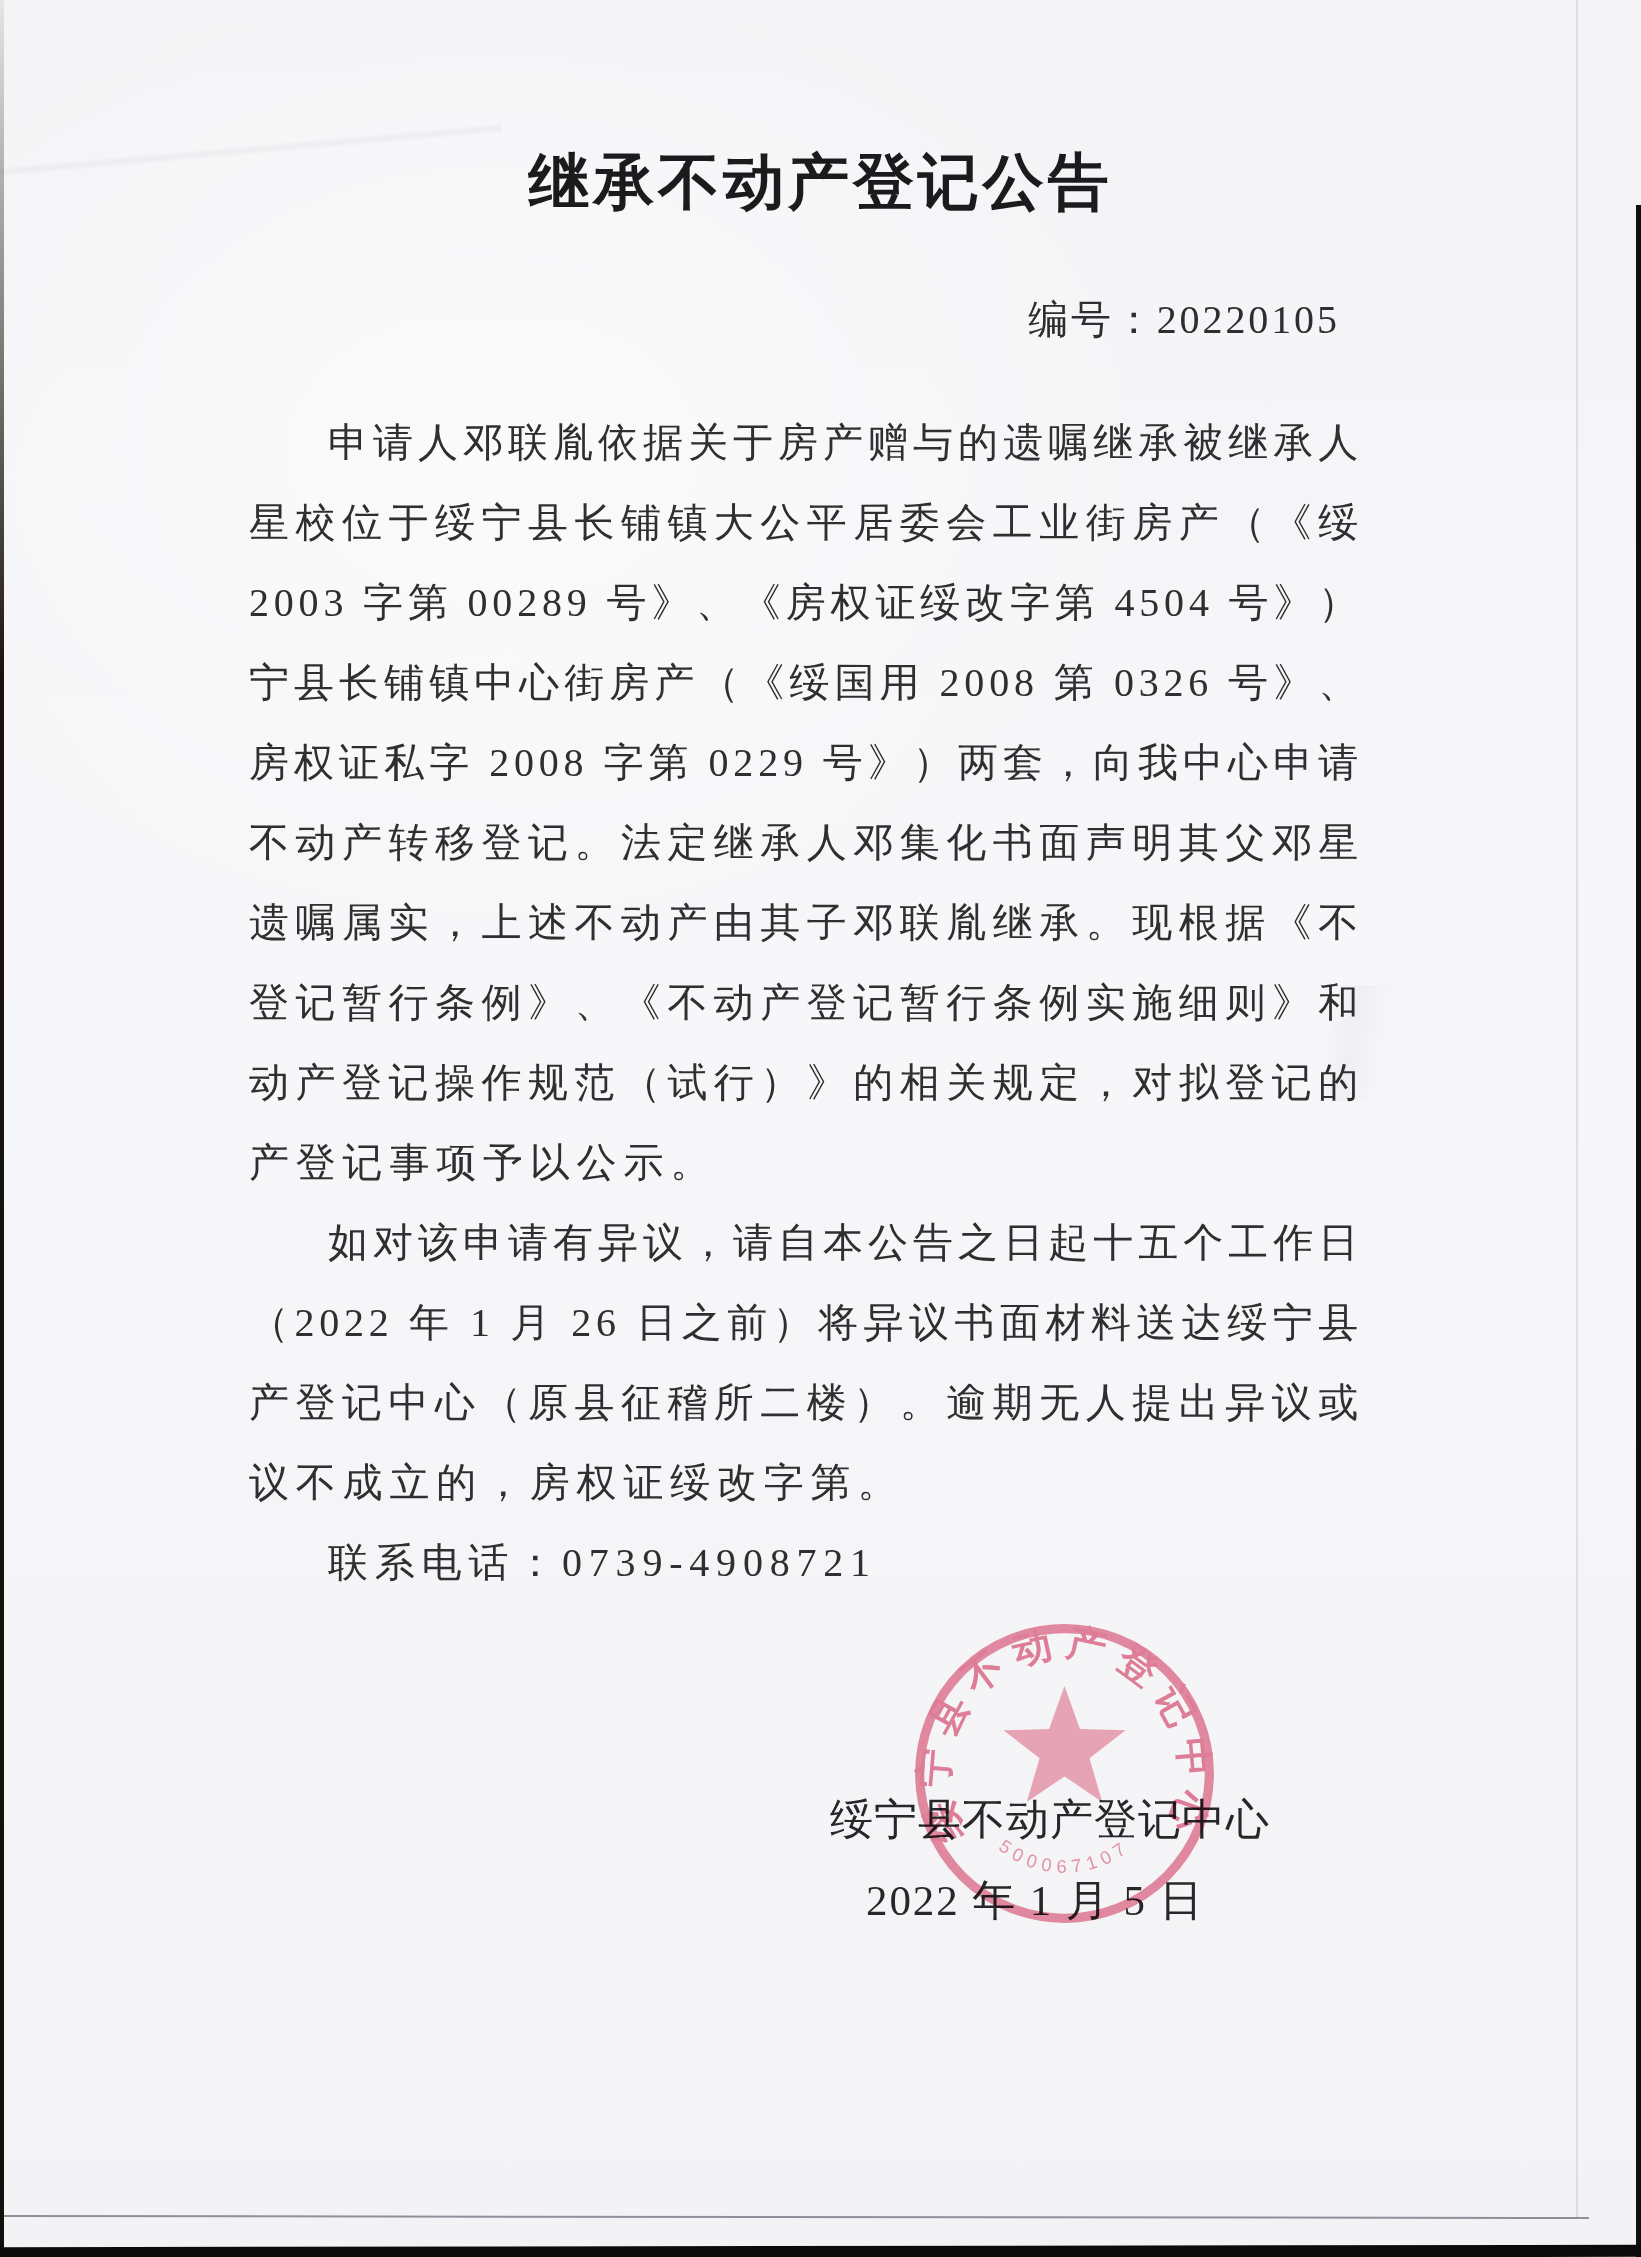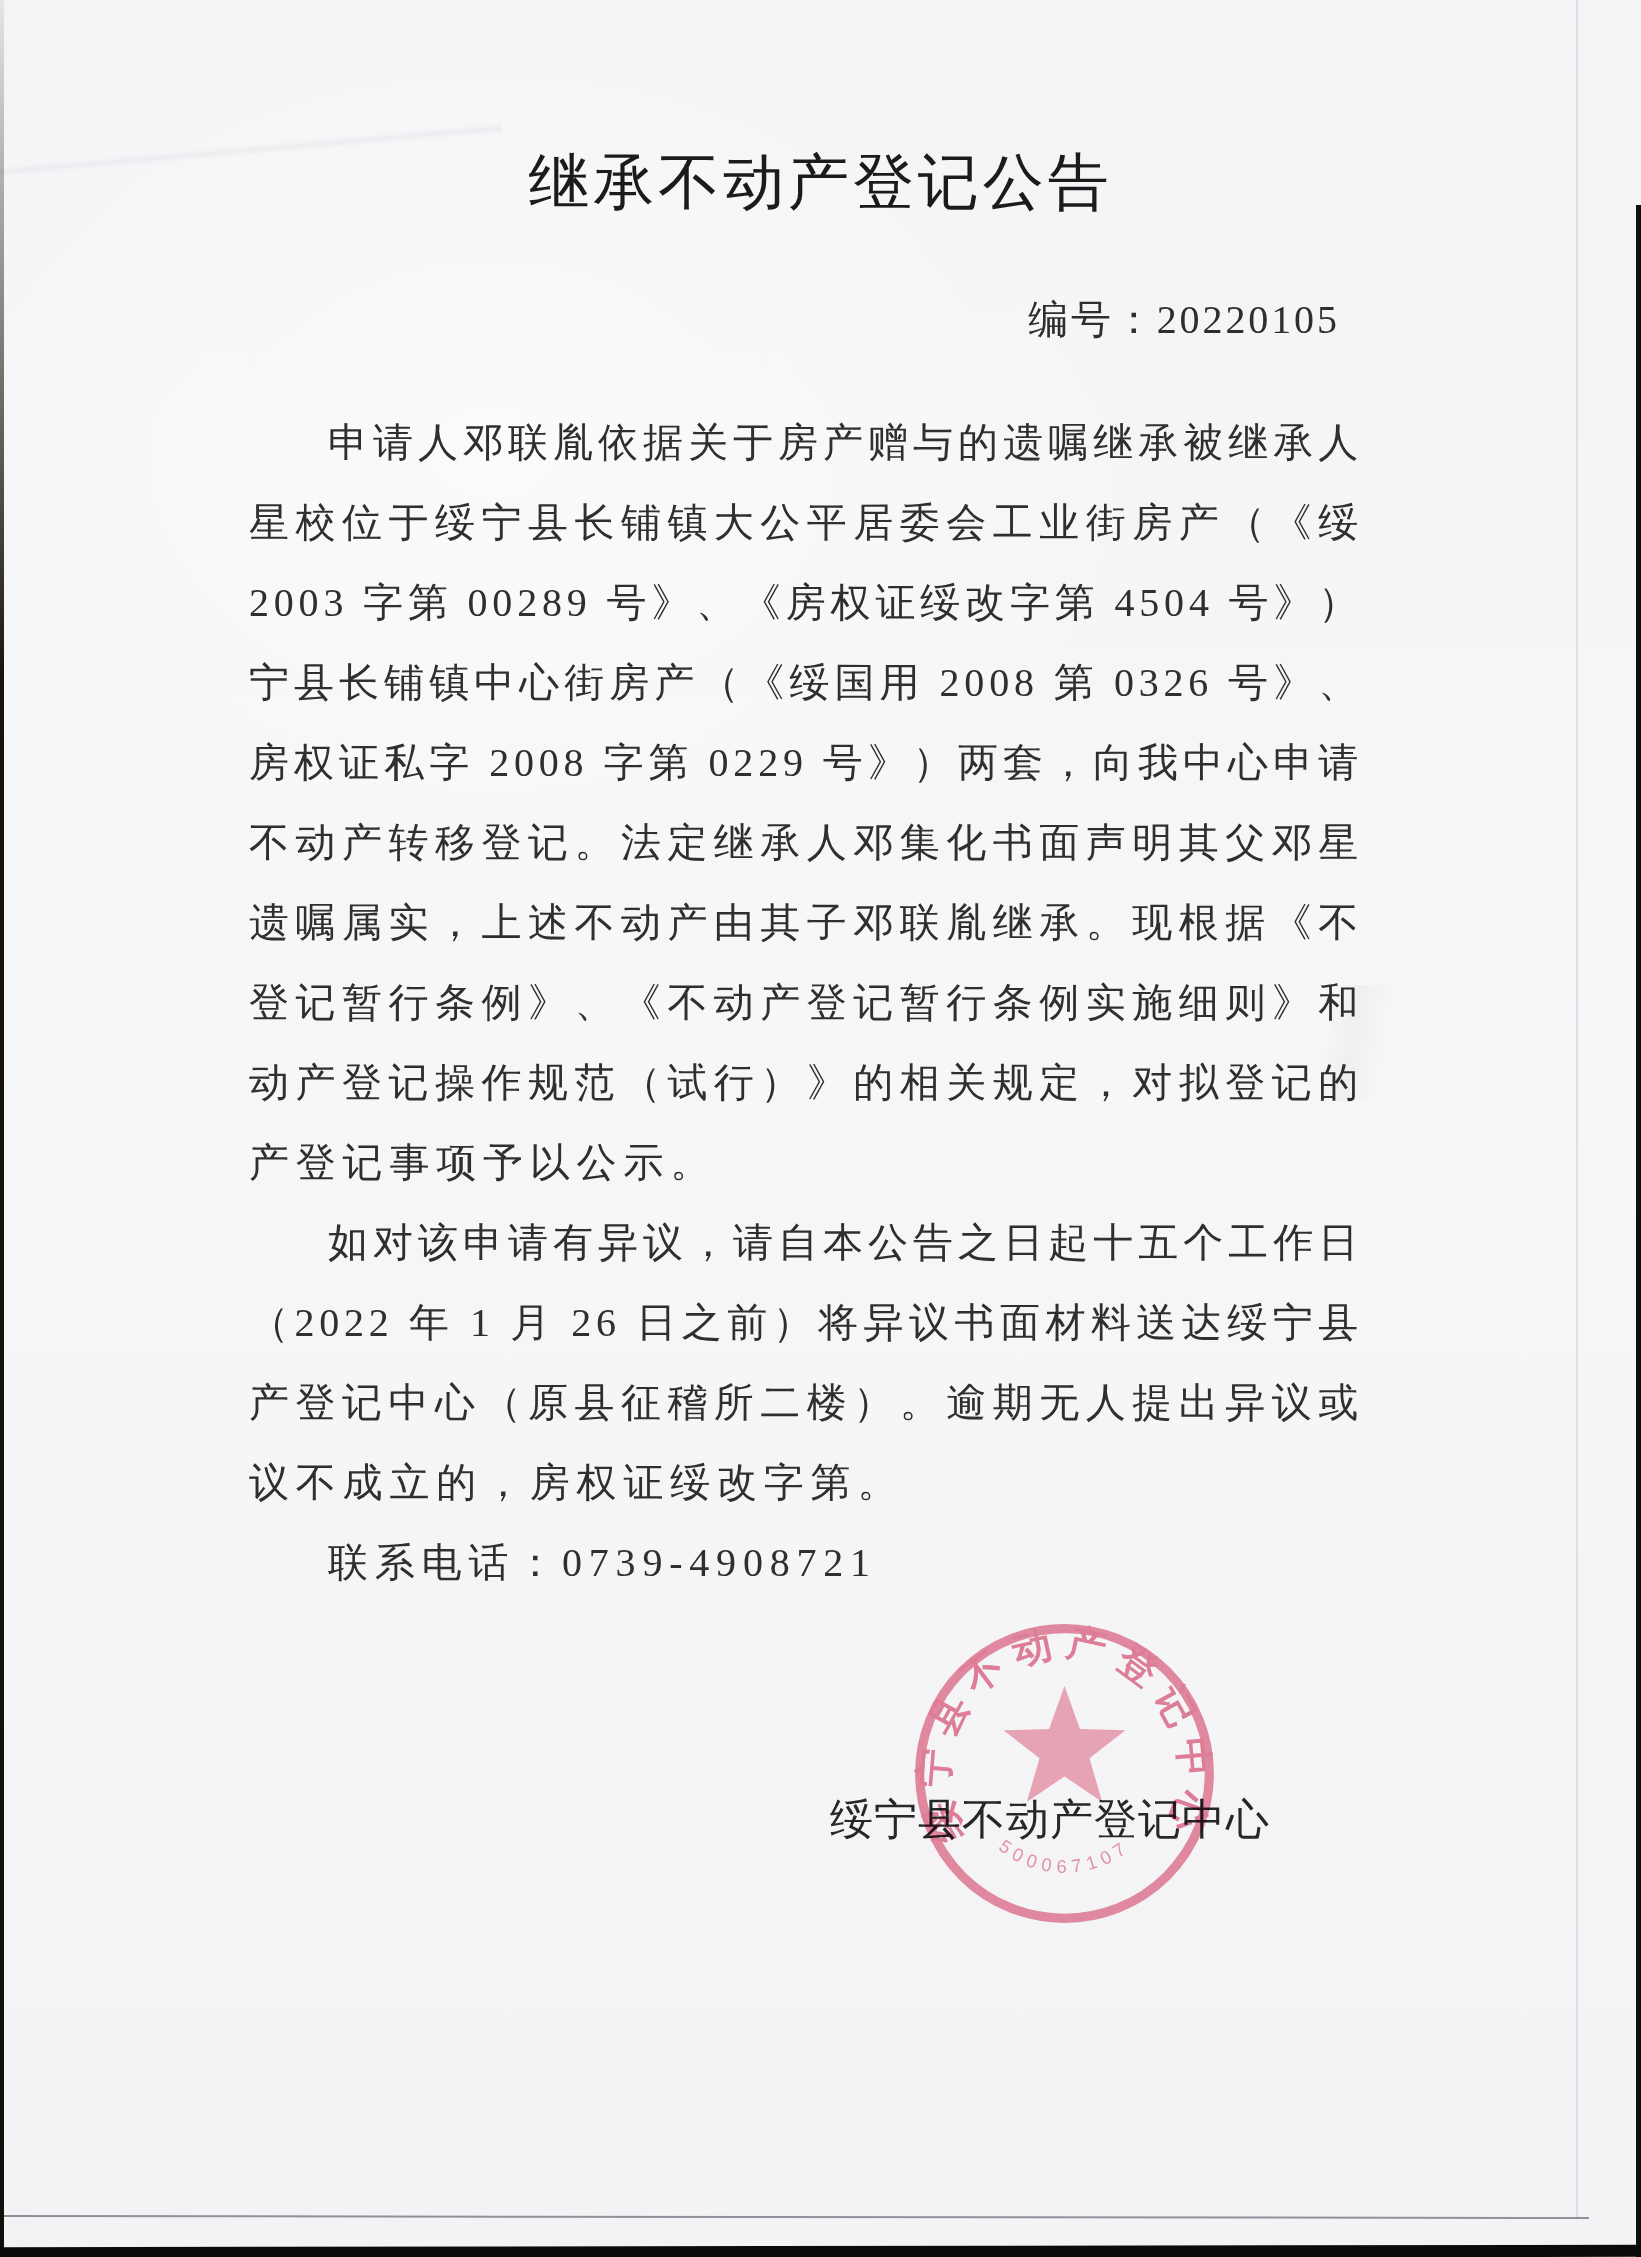--- a/index.html
+++ b/index.html
@@ -25,21 +25,21 @@
   .paper-edge-right{position:absolute;left:1576px;top:0;width:1.9px;height:2217px;background:rgba(140,140,150,.22);}
   .crease-1{position:absolute;left:0;top:116px;width:502px;height:68px;
     background:linear-gradient(175deg,rgba(180,180,190,0) 45%,rgba(170,170,182,.12) 50%,rgba(180,180,190,0) 55%);}
   .crease-2{position:absolute;left:1062px;top:985px;width:579px;height:116px;
     background:linear-gradient(100deg,rgba(170,170,182,0) 45%,rgba(170,170,182,.10) 50%,rgba(170,170,182,0) 56%);}
 
   .title{
     position:absolute;left:0;top:143px;width:1641px;margin:0;
     text-align:center;
     font-family:"Liberation Sans","DejaVu Sans",sans-serif;
-    font-size:61px;font-weight:400;letter-spacing:3.9px;color:#1b1b1d;line-height:1.3;
+    font-size:61px;font-weight:700;letter-spacing:3.9px;color:#1b1b1d;line-height:1.3;
   }
   .docnum{
     position:absolute;left:1028px;top:292px;
     font-size:40px;letter-spacing:2.9px;color:#2e2e30;white-space:nowrap;
   }
   .bodytext{
     position:absolute;left:249px;top:403px;width:1114px;
     font-size:40px;color:#2f2f31;
   }
   .bodyline{
@@ -96,20 +96,21 @@
       <div class="bodyline fill">动产登记操作规范（试行）》的相关规定，对拟登记的不动</div>
       <div class="bodyline">产登记事项予以公示。</div>
       <div class="bodyline fill indent">如对该申请有异议，请自本公告之日起十五个工作日内</div>
       <div class="bodyline fill">（2022 年 1 月 26 日之前）将异议书面材料送达绥宁县不动</div>
       <div class="bodyline fill">产登记中心（原县征稽所二楼）。逾期无人提出异议或者异</div>
       <div class="bodyline">议不成立的，房权证绥改字第。</div>
       <div class="bodyline indent">联系电话：0739-4908721</div>
     </div>
 
   <div class="signature">绥宁县不动产登记中心</div>
+  <div class="date">2022 年 1 月 5 日</div>
 
   <svg class="seal" width="311" height="311" viewBox="0 0 320 320" aria-hidden="true">
     <circle cx="160" cy="160" r="149" fill="none" stroke="#e5738f" stroke-width="9.5" opacity="0.92"></circle>
     <polygon points="160,70 175.9,114.2 222.8,115.6 185.7,144.3 198.8,189.4 160,163 121.2,189.4 134.3,144.3 97.2,115.6 144.1,114.2" fill="#ec93a8" opacity="0.9"></polygon>
     <path id="sealTextArc" d="M 62 229 A 120 120 0 1 1 258 229" fill="none"></path>
     <path id="sealSerialArc" d="M 60 195 A 108 108 0 0 0 260 195" fill="none"></path>
     <text class="ringtext" text-anchor="middle">
       <textPath href="#sealTextArc" startOffset="50%">绥宁县不动产登记中心</textPath>
     </text>
     <text class="serialtext" text-anchor="middle">

